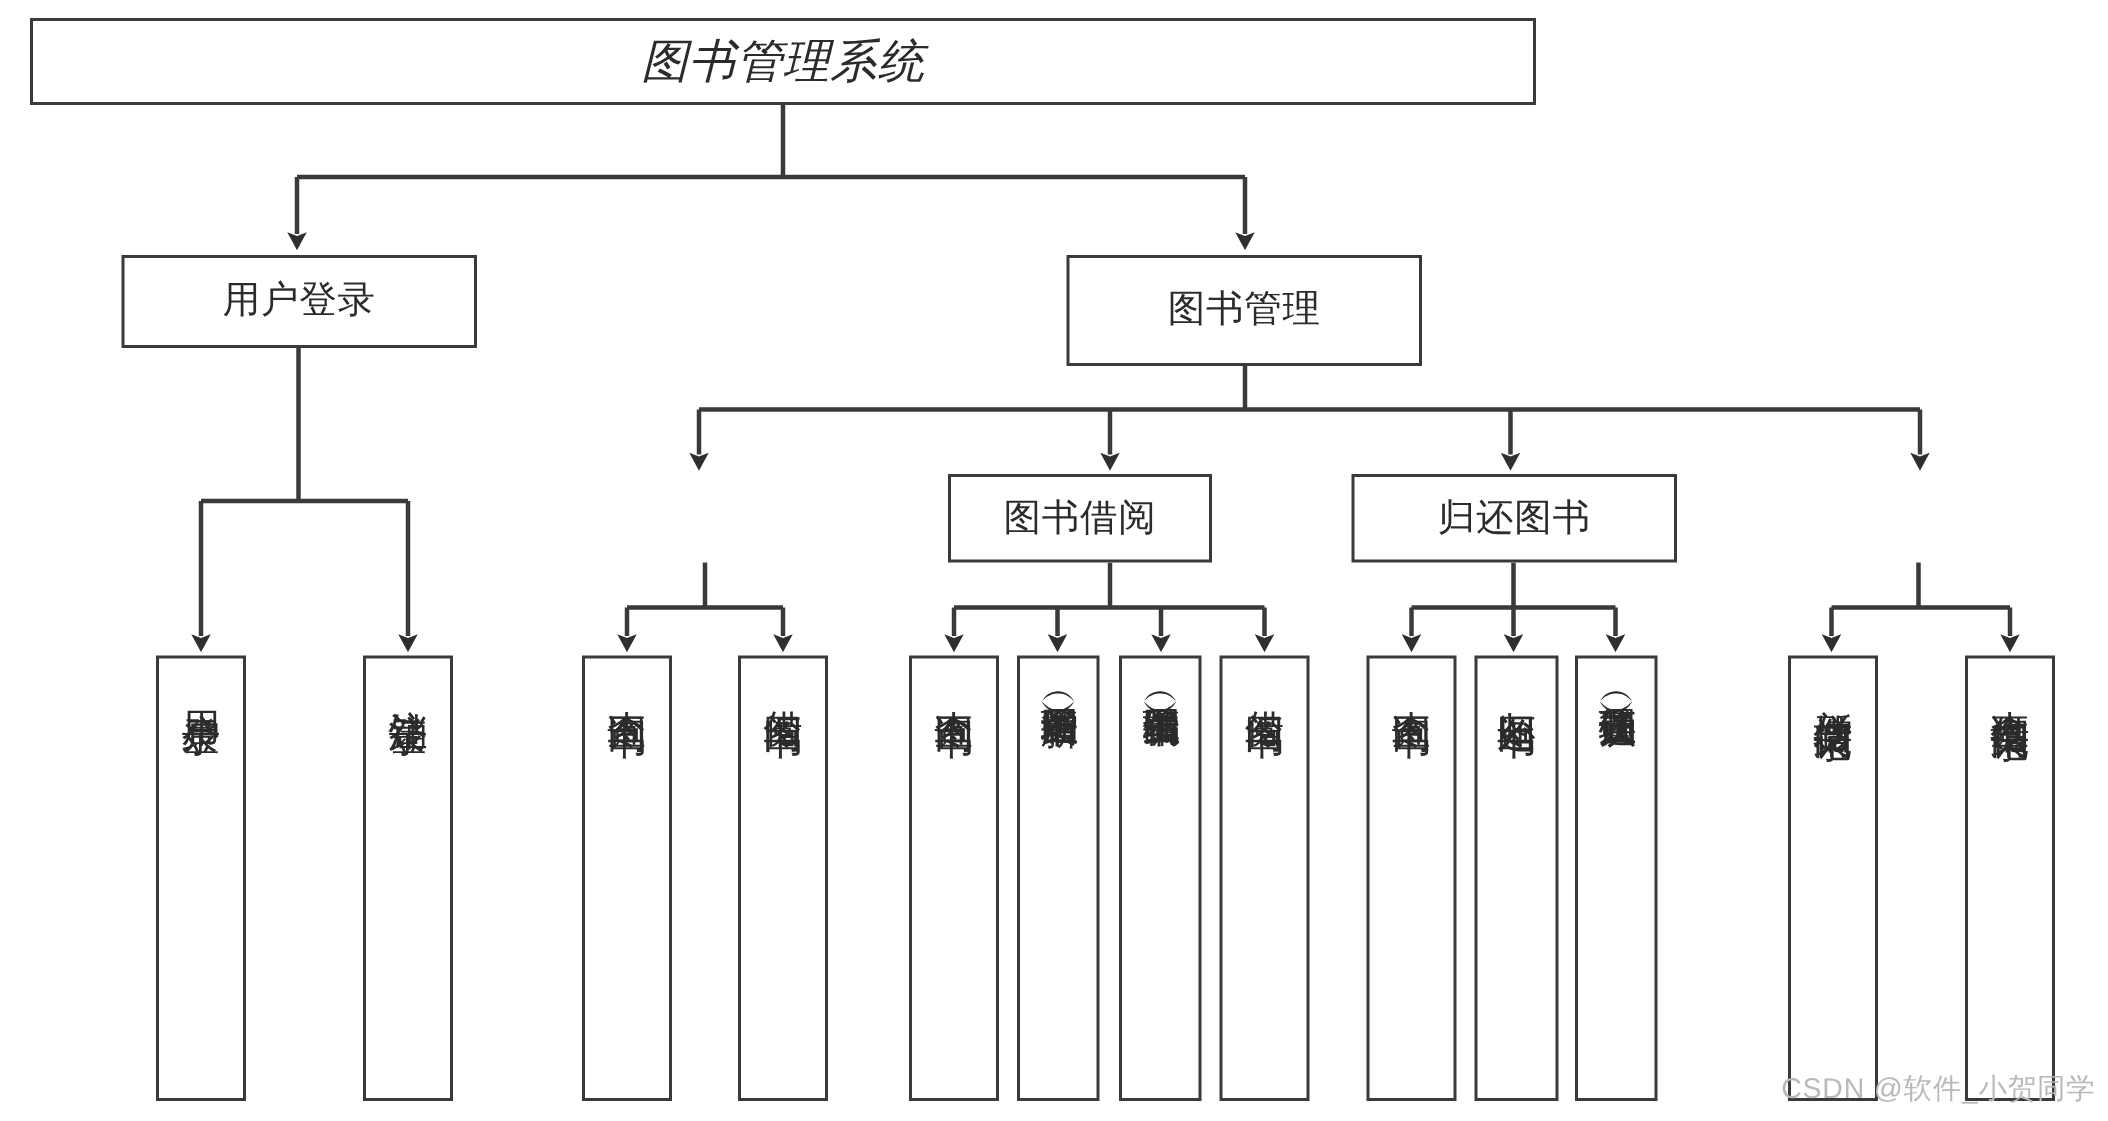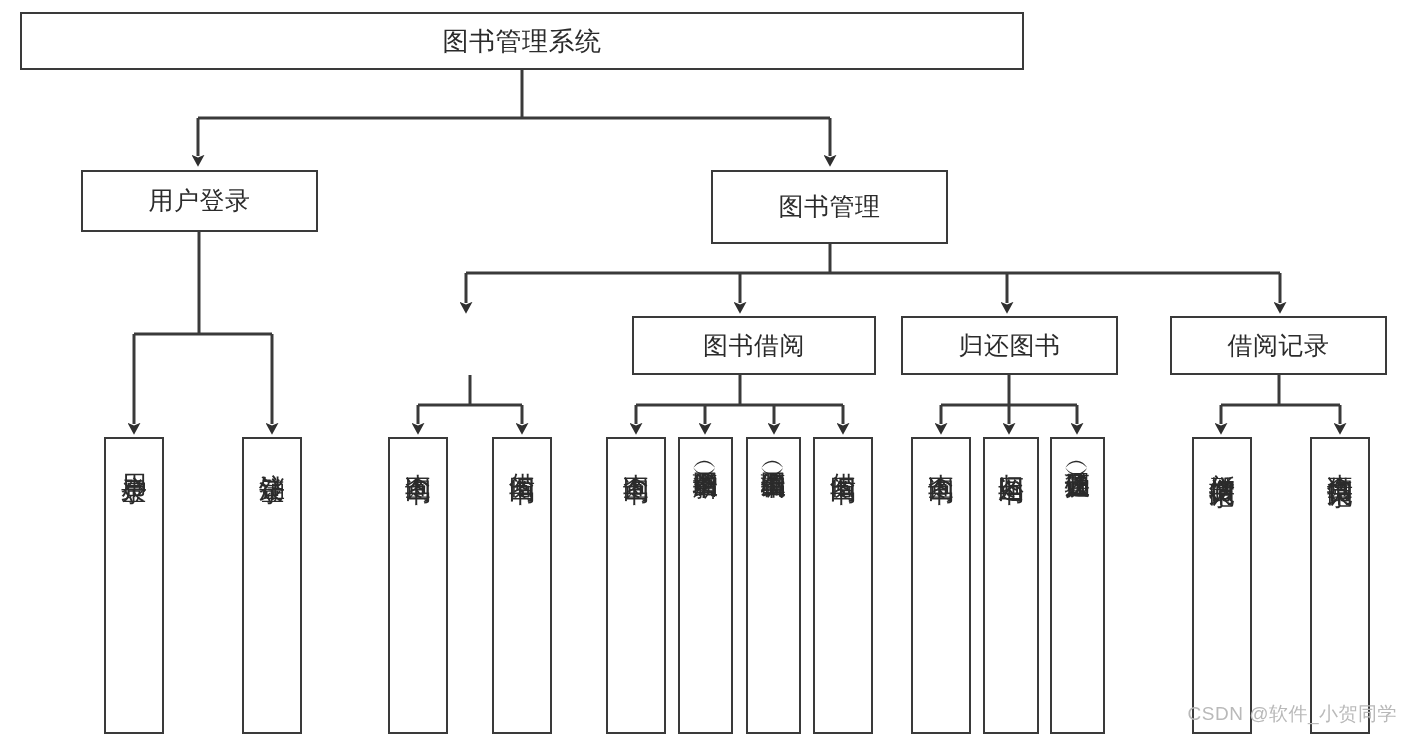--- a/index.html
+++ b/index.html
@@ -22,39 +22,39 @@
   }
   .node .lbl{
     display:block;
     line-height:1.02;
     letter-spacing:0.5px;
   }
   .node.h .lbl{
     font-size:25px;
     white-space:nowrap;
   }
-  .node.root .lbl{font-size:26px;}
+  .node.root .lbl{font-size:31px;font-style:italic;}
   .node.v{
     align-items:flex-start;
     padding-top:14px;
   }
   .node.v .lbl{
     writing-mode:vertical-rl;
     text-orientation:upright;
     font-size:26px;
     line-height:1.12;
     letter-spacing:2px;
     white-space:nowrap;
   }
   .node.v.tight .lbl{font-size:25px;line-height:1.06;letter-spacing:0px;}
 
   #watermark{
     position:absolute;
     right:8px;
-    bottom:20px;
+    bottom:8px;
     font-size:19px;
     color:#b9b9b9;
     white-space:nowrap;
     letter-spacing:0.5px;
   }
 </style>
 </head>
 <body>
 
 <div id="stage">
@@ -113,28 +113,25 @@
     <span class="lbl">图书管理系统</span>
   </div>
 
   <div class="node h" style="left:81px;top:170px;width:237px;height:62px;">
     <span class="lbl">用户登录</span>
   </div>
   <div class="node h" style="left:711px;top:170px;width:237px;height:74px;">
     <span class="lbl">图书管理</span>
   </div>
 
-  <div class="node h" style="left:632px;top:316px;width:244px;height:59px;justify-content:center;">
+  <div class="node h" style="left:632px;top:316px;width:176px;height:59px;justify-content:center;">
     <span class="lbl">图书借阅</span>
   </div>
   <div class="node h" style="left:901px;top:316px;width:217px;height:59px;">
     <span class="lbl">归还图书</span>
-  </div>
-  <div class="node h" style="left:1170px;top:316px;width:217px;height:59px;">
-    <span class="lbl">借阅记录</span>
   </div>
 
   <div class="node v" style="left:104px;top:437px;width:60px;height:297px;">
     <span class="lbl">用户登录</span>
   </div>
   <div class="node v" style="left:242px;top:437px;width:60px;height:297px;">
     <span class="lbl">注销登录</span>
   </div>
 
   <div class="node v" style="left:388px;top:437px;width:60px;height:297px;">

